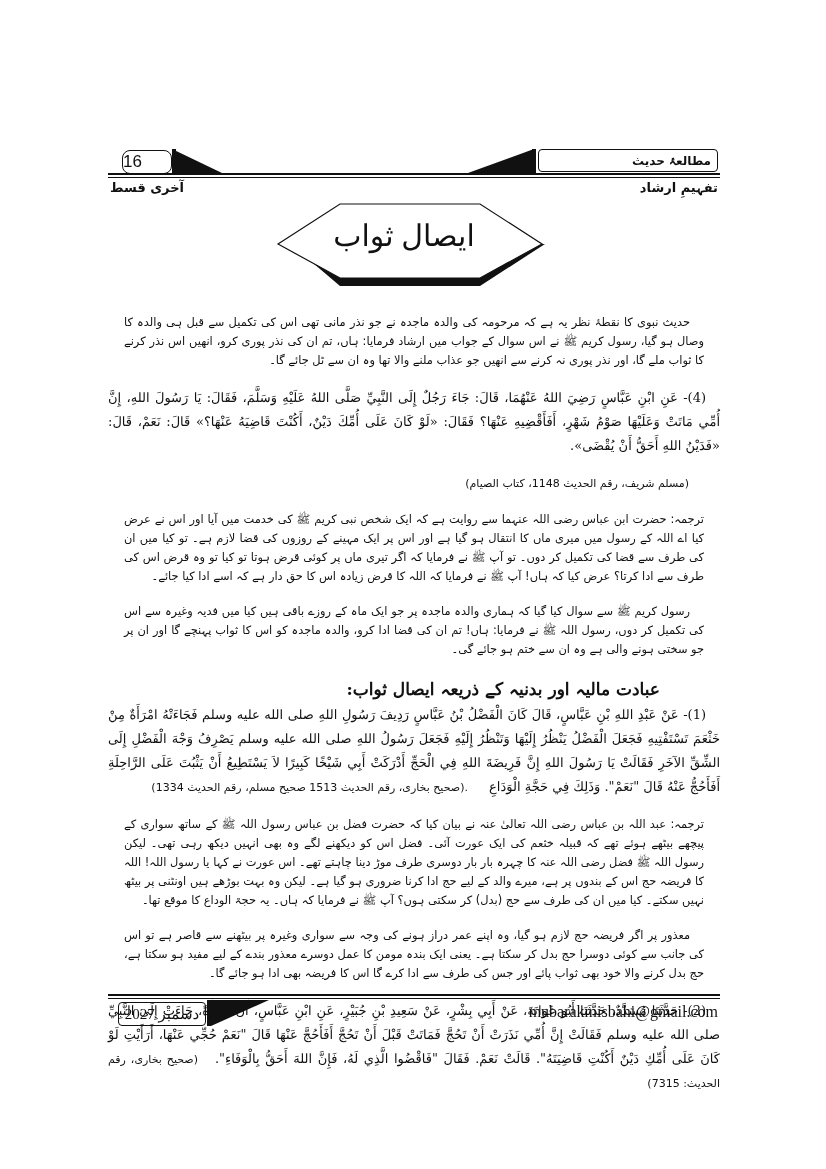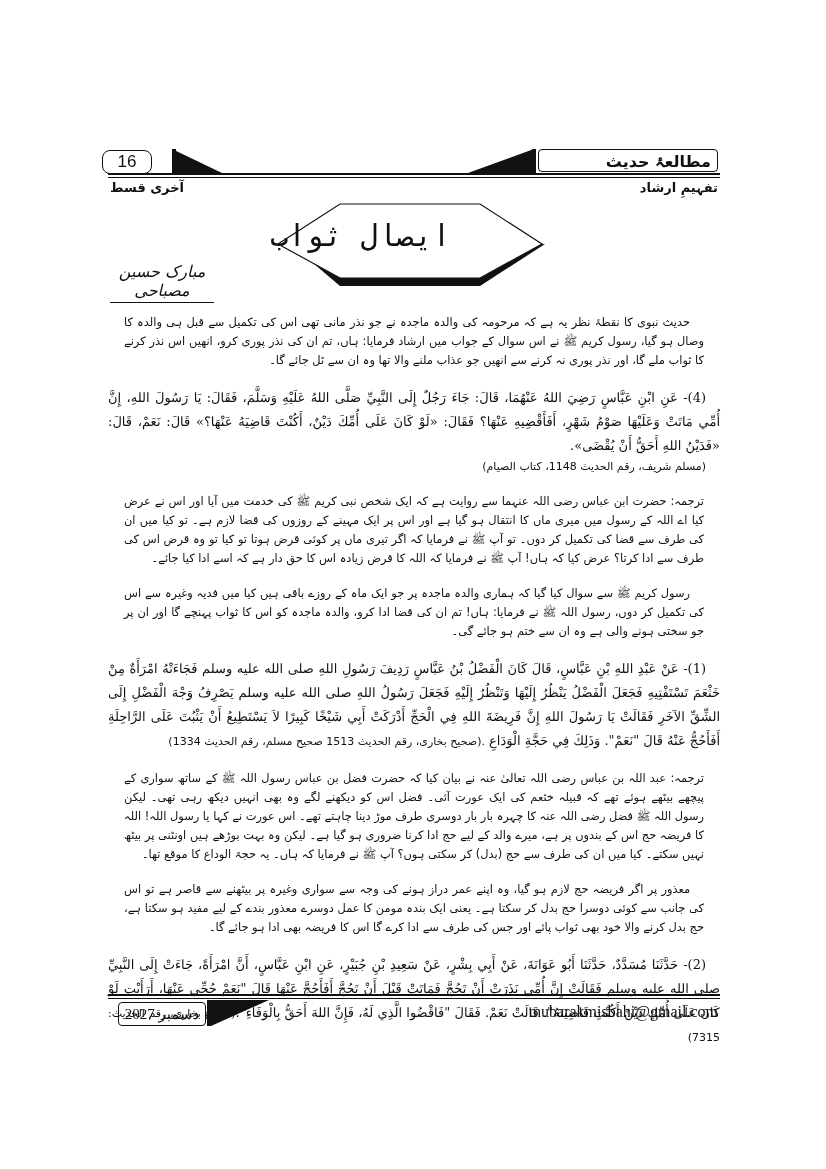--- a/index.html
+++ b/index.html
@@ -1,40 +1,40 @@
 <!DOCTYPE html>
 <html><head>
 <meta charset="utf-8">
 <style>
   html, body { margin:0; padding:0; background:#ffffff; }
   body { width:826px; height:1169px; position:relative; overflow:hidden; font-family:"DejaVu Sans", sans-serif; color:#111; }
   .page { position:absolute; left:0; top:0; width:826px; height:1169px; }
 
   
   .hdr-rule { position:absolute; left:108px; width:612px; height:2px; background:#111; }
-  .page-num-box { position:absolute; left:102px; top:150px; width:48px; height:22px; border:1.5px solid #111; border-radius:8px; font-family:"Liberation Sans", sans-serif; font-size:17px; text-align:center; line-height:22px; }
+  .page-num-box { position:absolute; left:122px; top:150px; width:48px; height:22px; border:1.5px solid #111; border-radius:8px; font-family:"Liberation Sans", sans-serif; font-size:17px; line-height:22px; }
   .hdr-wedge-left { position:absolute; left:172px; top:149px; width:0; height:0; border-top:24px solid transparent; border-left:50px solid #111; }
   .hdr-wedge-left2 { position:absolute; left:172px; top:149px; width:4px; height:25px; background:#111; }
   .hdr-wedge-right { position:absolute; left:468px; top:149px; width:0; height:0; border-bottom:24px solid #111; border-left:66px solid transparent; }
   .hdr-wedge-right2 { position:absolute; left:532px; top:149px; width:4px; height:25px; background:#111; }
-  .section-box { position:absolute; left:538px; top:149px; width:180px; height:23px; border:1.5px solid #111; border-radius:4px; font-family:"DejaVu Sans", sans-serif; font-weight:bold; font-size:16px; direction:rtl; text-align:right; padding-right:6px; line-height:23px; box-sizing:border-box; }
+  .section-box { position:absolute; left:538px; top:149px; width:180px; height:23px; border:1.5px solid #111; border-radius:4px; font-family:"DejaVu Sans", sans-serif; font-weight:bold; font-size:12px; direction:rtl; text-align:right; padding-right:6px; line-height:23px; box-sizing:border-box; }
   .sub-left { position:absolute; left:110px; top:180px; font-weight:bold; font-size:13px; direction:rtl;text-align:right; }
   .sub-right { position:absolute; right:108px; top:180px; font-weight:bold; font-size:13px; direction:rtl; }
 
   
   .banner { position:absolute; left:270px; top:198px; width:280px; height:90px; }
-  .banner-title { position:absolute; left:270px; top:218px; width:280px; text-align:left; font-family:Liberation Mono, monospace; font-size:30px; direction:rtl; }
+  .banner-title { position:absolute; left:264px; top:218px; width:280px; text-align:center; font-family:Liberation Serif, serif; font-size:30px; direction:rtl; }
 
   .author { position:absolute; left:110px; top:262px; font-family:"DejaVu Serif", serif; font-style:italic; font-size:16px; direction:rtl; border-bottom:1.5px solid #111; padding-bottom:2px; width:104px; text-align:center; }
 
   
   .body { position:absolute; left:108px; top:297px; width:612px; direction:rtl; text-align:justify; }
   .p-urdu { font-family:"DejaVu Sans", sans-serif; font-size:11.4px; line-height:19px; margin:16px; text-indent:14px; }
   .p-arabic { font-family:"DejaVu Serif", serif; font-size:13px; line-height:24px; margin:0; text-indent:14px; }
-  .ref { font-family:"DejaVu Sans", sans-serif; font-size:11px; line-height:18px; margin:0; padding-right:14px; }
+  .ref { font-family:"DejaVu Sans", sans-serif; font-size:11px; line-height:18px; margin:17px; padding-right:14px; }
   .subhead { font-family:"DejaVu Serif", serif; font-weight:bold; font-size:17px; line-height:28px; margin:0; padding-right:60px; }
 
   
   .ftr-rule { position:absolute; left:108px; width:612px; height:2px; background:#111; }
   .date-box { position:absolute; left:118px; top:1002px; width:86px; height:22px; border:1.5px solid #111; border-radius:4px; font-family:"Liberation Serif", serif; font-size:15px; text-align:center; line-height:22px; }
   .ftr-bar { position:absolute; left:207px; top:1000px; width:4px; height:26px; background:#111; }
   .ftr-wedge { position:absolute; left:211px; top:1000px; width:0; height:0; border-top:26px solid #111; border-right:58px solid transparent; }
   .email { position:absolute; right:108px; top:1003px; font-family:Liberation Serif, serif; font-size:16px; color:#111; }
 </style>
 </head>
@@ -52,28 +52,28 @@
   <div class="hdr-rule" style="top:177px; height:1px;"></div>
   <div class="sub-left">آخری قسط</div>
   <div class="sub-right">تفہیمِ ارشاد</div>
 
   <svg class="banner" viewBox="0 0 280 90" width="280" height="90">
     <polygon points="30,54 70,88 210,88 275,46 268,46 206,80 74,80 38,54" fill="#111"></polygon>
     <polygon points="8,46 70,6 210,6 272,46 210,80 70,80" fill="#fff" stroke="#111" stroke-width="1.2"></polygon>
   </svg>
   <div class="banner-title">ایصال ثواب</div>
 
-  <div class="author">مبارک حسین مصباحی</div>
 
   <div class="body">
     <p class="p-urdu">حدیث نبوی کا نقطۂ نظر یہ ہے کہ مرحومہ کی والدہ ماجدہ نے جو نذر مانی تھی اس کی تکمیل سے قبل ہی والدہ کا وصال ہو گیا، رسول کریم ﷺ نے اس سوال کے جواب میں ارشاد فرمایا: ہاں، تم ان کی نذر پوری کرو، انھیں اس نذر کرنے کا ثواب ملے گا، اور نذر پوری نہ کرنے سے انھیں جو عذاب ملنے والا تھا وہ ان سے ٹل جائے گا۔</p>
     <p class="p-arabic">(4)- عَنِ ابْنِ عَبَّاسٍ رَضِيَ اللهُ عَنْهُمَا، قَالَ: جَاءَ رَجُلٌ إِلَى النَّبِيِّ صَلَّى اللهُ عَلَيْهِ وَسَلَّمَ، فَقَالَ: يَا رَسُولَ اللهِ، إِنَّ أُمِّي مَاتَتْ وَعَلَيْهَا صَوْمُ شَهْرٍ، أَفَأَقْضِيهِ عَنْهَا؟ فَقَالَ: «لَوْ كَانَ عَلَى أُمِّكَ دَيْنٌ، أَكُنْتَ قَاضِيَهُ عَنْهَا؟» قَالَ: نَعَمْ، قَالَ: «فَدَيْنُ اللهِ أَحَقُّ أَنْ يُقْضَى».</p>
     <p class="ref">(مسلم شریف، رقم الحدیث 1148، کتاب الصیام)</p>
     <p class="p-urdu" style="text-indent:0">ترجمہ: حضرت ابن عباس رضی اللہ عنہما سے روایت ہے کہ ایک شخص نبی کریم ﷺ کی خدمت میں آیا اور اس نے عرض کیا اے اللہ کے رسول میں میری ماں کا انتقال ہو گیا ہے اور اس پر ایک مہینے کے روزوں کی قضا لازم ہے۔ تو کیا میں ان کی طرف سے قضا کی تکمیل کر دوں۔ تو آپ ﷺ نے فرمایا کہ اگر تیری ماں پر کوئی قرض ہوتا تو کیا تو وہ قرض اس کی طرف سے ادا کرتا؟ عرض کیا کہ ہاں! آپ ﷺ نے فرمایا کہ اللہ کا قرض زیادہ اس کا حق دار ہے کہ اسے ادا کیا جائے۔</p>
     <p class="p-urdu">رسول کریم ﷺ سے سوال کیا گیا کہ ہماری والدہ ماجدہ پر جو ایک ماہ کے روزے باقی ہیں کیا میں فدیہ وغیرہ سے اس کی تکمیل کر دوں، رسول اللہ ﷺ نے فرمایا: ہاں! تم ان کی قضا ادا کرو، والدہ ماجدہ کو اس کا ثواب پہنچے گا اور ان پر جو سختی ہونے والی ہے وہ ان سے ختم ہو جائے گی۔</p>
+    <p class="subhead">عبادت مالیہ اور بدنیہ کے ذریعہ ایصال ثواب:</p>
     <p class="p-arabic"><span>(1)- عَنْ عَبْدِ اللهِ بْنِ عَبَّاسٍ، قَالَ كَانَ الْفَضْلُ بْنُ عَبَّاسٍ رَدِيفَ رَسُولِ اللهِ صلى الله عليه وسلم فَجَاءَتْهُ امْرَأَةٌ مِنْ خَثْعَمَ تَسْتَفْتِيهِ فَجَعَلَ الْفَضْلُ يَنْظُرُ إِلَيْهَا وَتَنْظُرُ إِلَيْهِ فَجَعَلَ رَسُولُ اللهِ صلى الله عليه وسلم يَصْرِفُ وَجْهَ الْفَضْلِ إِلَى الشِّقِّ الآخَرِ فَقَالَتْ يَا رَسُولَ اللهِ إِنَّ فَرِيضَةَ اللهِ فِي الْحَجِّ أَدْرَكَتْ أَبِي شَيْخًا كَبِيرًا لاَ يَسْتَطِيعُ أَنْ يَثْبُتَ عَلَى الرَّاحِلَةِ أَفَأَحُجُّ عَنْهُ قَالَ "نَعَمْ". وَذَلِكَ فِي حَجَّةِ الْوَدَاعِ</span> <span class="ref" style="padding:0">.(صحیح بخاری، رقم الحدیث 1513 صحیح مسلم، رقم الحدیث 1334)</span></p>
     <p class="p-urdu" style="text-indent:0">ترجمہ: عبد اللہ بن عباس رضی اللہ تعالیٰ عنہ نے بیان کیا کہ حضرت فضل بن عباس رسول اللہ ﷺ کے ساتھ سواری کے پیچھے بیٹھے ہوئے تھے کہ قبیلہ خثعم کی ایک عورت آئی۔ فضل اس کو دیکھنے لگے وہ بھی انہیں دیکھ رہی تھی۔ لیکن رسول اللہ ﷺ فضل رضی اللہ عنہ کا چہرہ بار بار دوسری طرف موڑ دینا چاہتے تھے۔ اس عورت نے کہا یا رسول اللہ! اللہ کا فریضہ حج اس کے بندوں پر ہے، میرے والد کے لیے حج ادا کرنا ضروری ہو گیا ہے۔ لیکن وہ بہت بوڑھے ہیں اونٹنی پر بیٹھ نہیں سکتے۔ کیا میں ان کی طرف سے حج (بدل) کر سکتی ہوں؟ آپ ﷺ نے فرمایا کہ ہاں۔ یہ حجۃ الوداع کا موقع تھا۔</p>
     <p class="p-urdu">معذور پر اگر فریضہ حج لازم ہو گیا، وہ اپنے عمر دراز ہونے کی وجہ سے سواری وغیرہ پر بیٹھنے سے قاصر ہے تو اس کی جانب سے کوئی دوسرا حج بدل کر سکتا ہے۔ یعنی ایک بندہ مومن کا عمل دوسرے معذور بندے کے لیے مفید ہو سکتا ہے، حج بدل کرنے والا خود بھی ثواب پائے اور جس کی طرف سے ادا کرے گا اس کا فریضہ بھی ادا ہو جائے گا۔</p>
     <p class="p-arabic"><span>(2)- حَدَّثَنَا مُسَدَّدٌ، حَدَّثَنَا أَبُو عَوَانَةَ، عَنْ أَبِي بِشْرٍ، عَنْ سَعِيدِ بْنِ جُبَيْرٍ، عَنِ ابْنِ عَبَّاسٍ، أَنَّ امْرَأَةً، جَاءَتْ إِلَى النَّبِيِّ صلى الله عليه وسلم فَقَالَتْ إِنَّ أُمِّي نَذَرَتْ أَنْ تَحُجَّ فَمَاتَتْ قَبْلَ أَنْ تَحُجَّ أَفَأَحُجَّ عَنْهَا قَالَ "نَعَمْ حُجِّي عَنْهَا، أَرَأَيْتِ لَوْ كَانَ عَلَى أُمِّكِ دَيْنٌ أَكُنْتِ قَاضِيَتَهُ". قَالَتْ نَعَمْ. فَقَالَ "فَاقْضُوا الَّذِي لَهُ، فَإِنَّ اللهَ أَحَقُّ بِالْوَفَاءِ".</span><span class="ref" style="padding:0">(صحیح بخاری، رقم الحدیث: 7315)</span></p>
   </div>
 
   <div class="ftr-rule" style="top:994px;"></div>
   <div class="ftr-rule" style="top:998px; height:1px;"></div>
   <div class="date-box">دسمبر 2027</div>
   <div class="ftr-bar"></div>

